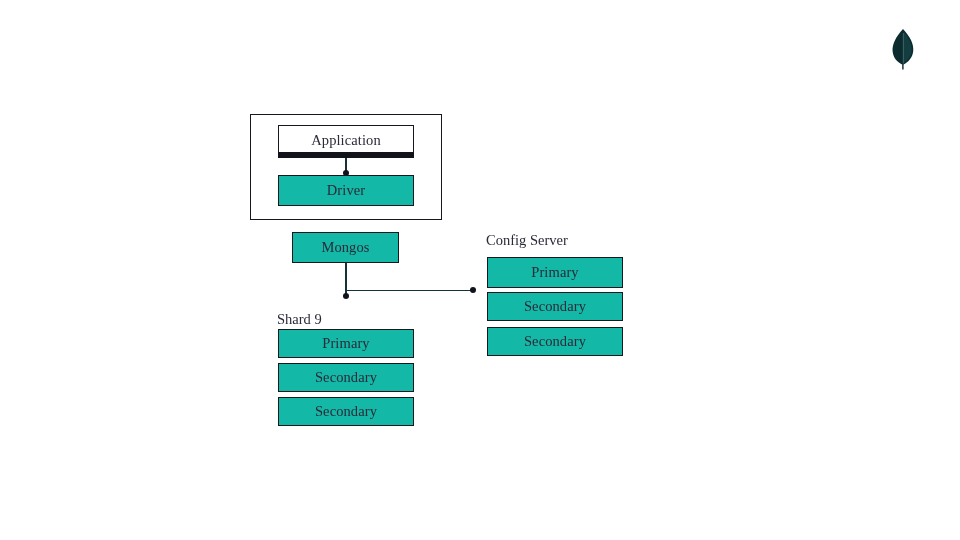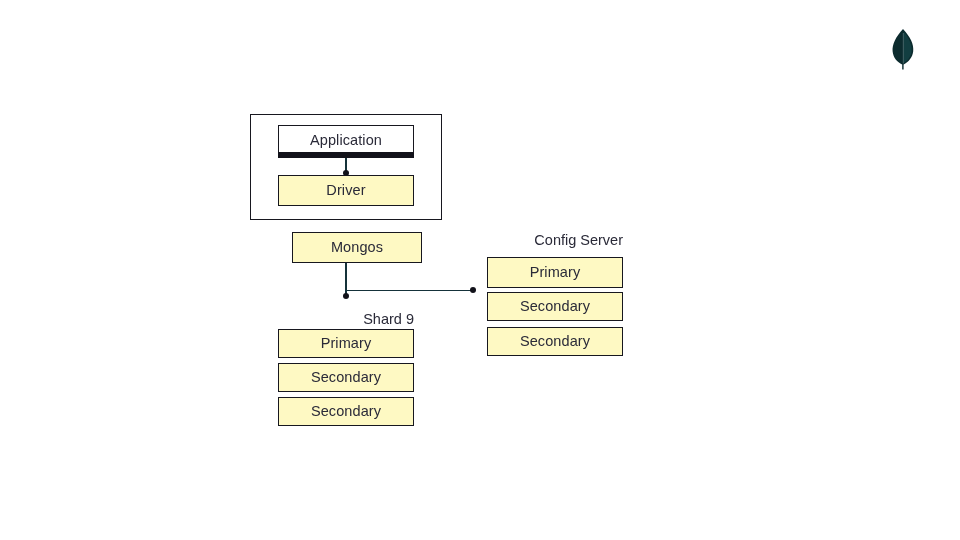--- a/index.html
+++ b/index.html
@@ -10,38 +10,39 @@
     width: 960px;
     height: 540px;
     background: #ffffff;
     font-family: "Liberation Sans", sans-serif;
     overflow: hidden;
   }
   #canvas {
     position: relative;
     width: 960px;
     height: 540px;
+    font-family: Liberation Serif, serif;
   }
 
   
   .node {
     position: absolute;
     box-sizing: border-box;
     border: 1.6px solid #17171f;
     display: flex;
     align-items: center;
     justify-content: center;
     color: #2a2a38;
     font-size: 14.5px;
     letter-spacing: 0.1px;
     white-space: nowrap;
     line-height: 1;
   }
   .node.pink {
-    background: #fef9c3;
+    background: #14b8a6;
   }
   .node.white {
     background: #ffffff;
   }
 
   
   .group-box {
     position: absolute;
     box-sizing: border-box;
     border: 1.6px solid #17171f;
@@ -53,21 +54,21 @@
     position: absolute;
     background: #12121a;
   }
 
   
   .caption {
     position: absolute;
     color: #2a2a38;
     font-size: 14.5px;
     white-space: nowrap;
-    text-align: right;
+    text-align: left;
     line-height: 1;
   }
 
   
   .edge-v {
     position: absolute;
     width: 1.7px;
     background: #15323a;
   }
   .edge-h {
@@ -108,21 +109,21 @@
   </div>
   <div class="thick-bar" style="left:278px; top:152px; width:136px; height:6px;"></div>
 
   <div class="edge-v" style="left:345.2px; top:158px; height:15px;"></div>
   <div class="edge-dot" style="left:343px; top:170px;"></div>
 
   <div class="node pink" style="left:278px; top:175px; width:136px; height:31px;">
     <span>Driver</span>
   </div>
 
-  <div class="node pink" style="left:292px; top:232px; width:130px; height:31px;">
+  <div class="node pink" style="left:292px; top:232px; width:107px; height:31px;">
     <span>Mongos</span>
   </div>
 
   <div class="edge-v" style="left:345.2px; top:263px; height:34px;"></div>
 
   <div class="edge-dot" style="left:343px; top:293px;"></div>
 
   <div class="edge-h" style="left:345px; top:289.5px; width:129px;"></div>
 
   <div class="edge-dot" style="left:470px; top:287px;"></div>

